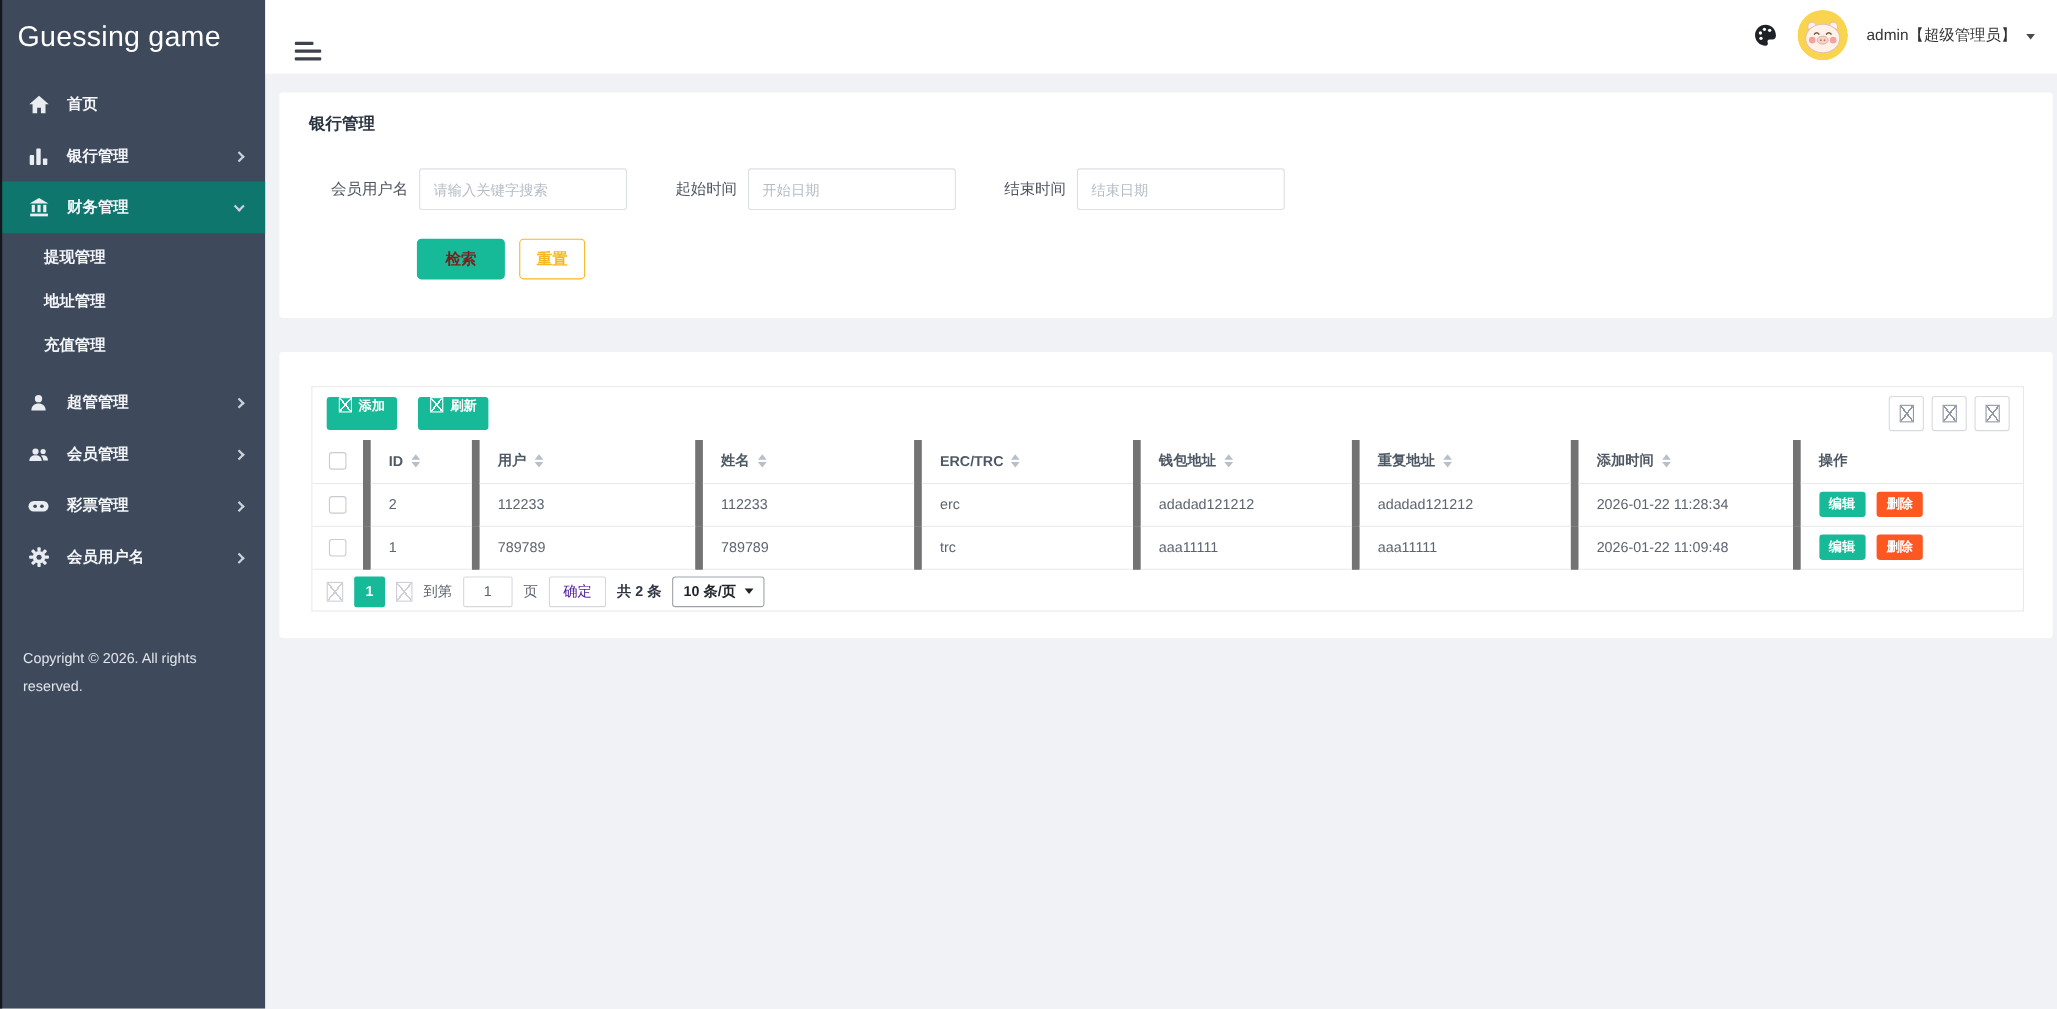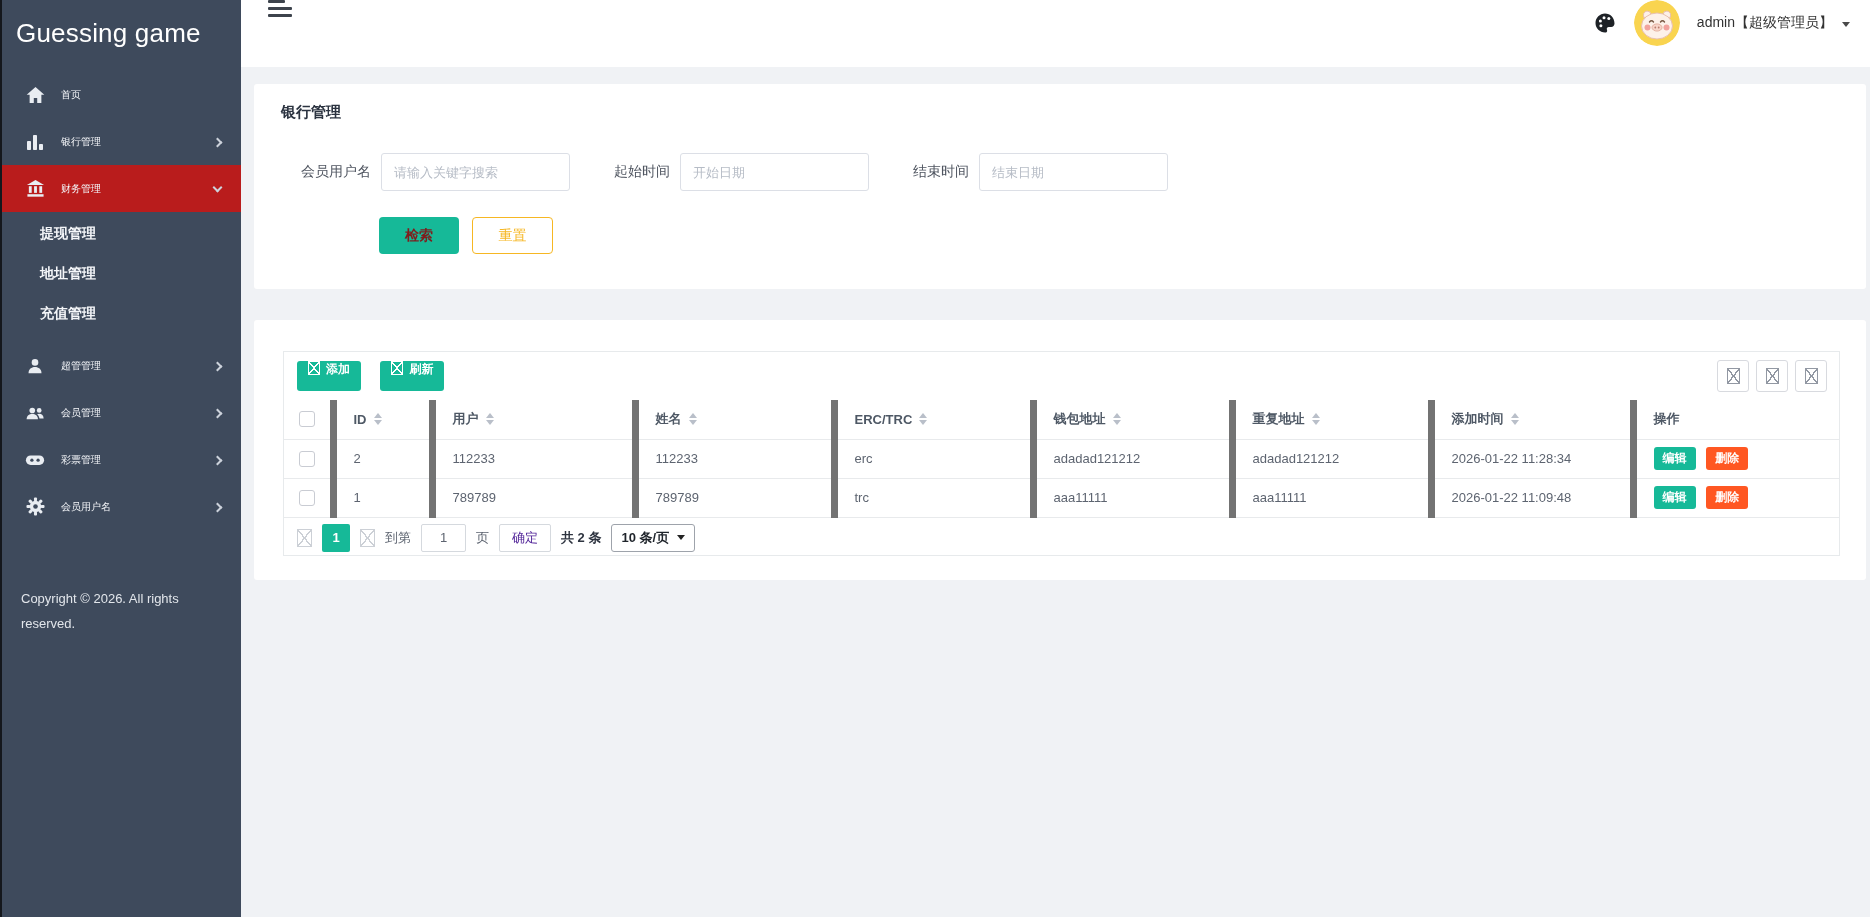--- a/index.html
+++ b/index.html
@@ -6,32 +6,32 @@
   html,body{width:1870px;height:917px;overflow:hidden}
   body{font-family:"Liberation Sans","DejaVu Sans",sans-serif;background:#f0f2f5;color:#333;position:relative}
 
   
   .edge{position:absolute;left:0;top:0;width:2px;height:917px;background:#14171c;z-index:30}
 
   
   .sidebar{position:absolute;left:0;top:0;width:241px;height:917px;background:#3e4a5c;z-index:20}
   .logo{height:67px;display:flex;align-items:center;padding-left:16px;color:#fff;font-size:26px;letter-spacing:.2px}
   .menu{margin-top:4px}
-  .mi{height:47px;display:flex;align-items:center;padding:0 20px 0 25px;color:#f4f6f9;font-size:10px;font-weight:400;cursor:pointer}
-  .mi.active{background:#b91c1c}
+  .mi{height:47px;display:flex;align-items:center;padding:0 20px 0 25px;color:#f4f6f9;font-size:14px;font-weight:700;cursor:pointer}
+  .mi.active{background:#0f766e}
   .mi .ic{width:20px;height:20px;margin-right:16px;display:flex;align-items:center;justify-content:center}
   .mi .ic svg{display:block}
   .chev{margin-left:auto;width:7px;height:7px;border-right:2px solid #ccd2db;border-bottom:2px solid #ccd2db;transform:rotate(-45deg);margin-top:1px}
   .chev.down{transform:rotate(45deg);margin-top:-3px}
   .submenu{padding:2px 0 8px 0}
   .smi{height:40px;display:flex;align-items:center;padding-left:40px;color:#f4f6f9;font-size:14px;font-weight:600;cursor:pointer}
   .copyright{position:absolute;left:21px;top:586px;width:178px;font-size:13px;line-height:25px;color:#e2e6eb}
 
   
-  .header{position:absolute;left:241px;top:0;width:1629px;height:67px;background:#fff;display:flex;align-items:flex-start;justify-content:space-between;padding:0 20px 12px 27px}
+  .header{position:absolute;left:241px;top:0;width:1629px;height:67px;background:#fff;display:flex;align-items:flex-end;justify-content:space-between;padding:0 20px 12px 27px}
   .burger{width:24px;height:17px;cursor:pointer}
   .burger div{height:3px;background:#3d434c;border-radius:1px;margin-bottom:4px}
   .burger .b1{width:17px}
   .burger .b2,.burger .b3{width:24px}
   .hright{display:flex;align-items:center;gap:17px}
   .palette{width:24px;height:24px;cursor:pointer}
   .avatar{width:46px;height:46px;border-radius:50%;overflow:hidden;cursor:pointer;flex:none}
   .userbox{display:flex;align-items:center;gap:9px;font-size:14px;color:#333;cursor:pointer}
   .caret{width:0;height:0;border-left:4.5px solid transparent;border-right:4.5px solid transparent;border-top:5.5px solid #4a4a4a;margin-top:2px}
 
@@ -40,21 +40,21 @@
   .card{background:#fff;border-radius:3px}
   .card1{height:205px;padding:19px 27px}
   .page-title{font-size:15px;font-weight:700;color:#2b3340}
   .filter-row{display:flex;align-items:center;margin-top:31px;margin-left:20px}
   .flabel{font-size:14px;color:#4f5560;margin-right:10px;white-space:nowrap}
   .finput{width:189px;height:38px;border:1px solid #dcdfe6;border-radius:3px;padding:0 12px;font-size:13px;color:#333;outline:none}
   .finput::placeholder{color:#b6bcc6}
   .fgap{width:44px}
   .btn-row{margin-top:26px;margin-left:98px;display:flex;align-items:center}
   .btn-search{width:80px;height:37px;background:var(--teal);border:none;border-radius:4px;color:#7f1d1d;font-size:14px;font-weight:600;cursor:pointer}
-  .btn-reset{width:81px;height:37px;background:#fff;border:1px solid var(--yellow);border-radius:4px;color:var(--yellow);font-size:14px;font-weight:400;margin-left:13px;cursor:pointer}
+  .btn-reset{width:60px;height:37px;background:#fff;border:1px solid var(--yellow);border-radius:4px;color:var(--yellow);font-size:14px;font-weight:700;margin-left:13px;cursor:pointer}
 
   .card2{height:260px;margin-top:31px;padding:31px 26px 0 29px}
   .panel{border:1px solid #e7eaec;height:205px;background:#fff}
   .toolbar{display:flex;align-items:center;justify-content:space-between;padding:8px 12px 8px 13px}
   .tbtn{height:30px;padding:0 11px;background:var(--teal);color:#fff;border:none;border-radius:3px;font-size:12px;font-weight:600;display:inline-flex;align-items:flex-start;gap:6px;cursor:pointer}
   .tbtn + .tbtn{margin-left:15px}
   .iconbtns{display:flex;gap:7px}
   .icon-btn{width:32px;height:32px;background:#fff;border:1px solid #d8dadf;border-radius:3px;display:inline-flex;align-items:center;justify-content:center;color:#9298a3;cursor:pointer}
 
   .tofu{display:inline-block;width:12px;height:14px;border:1px solid currentColor;background:

